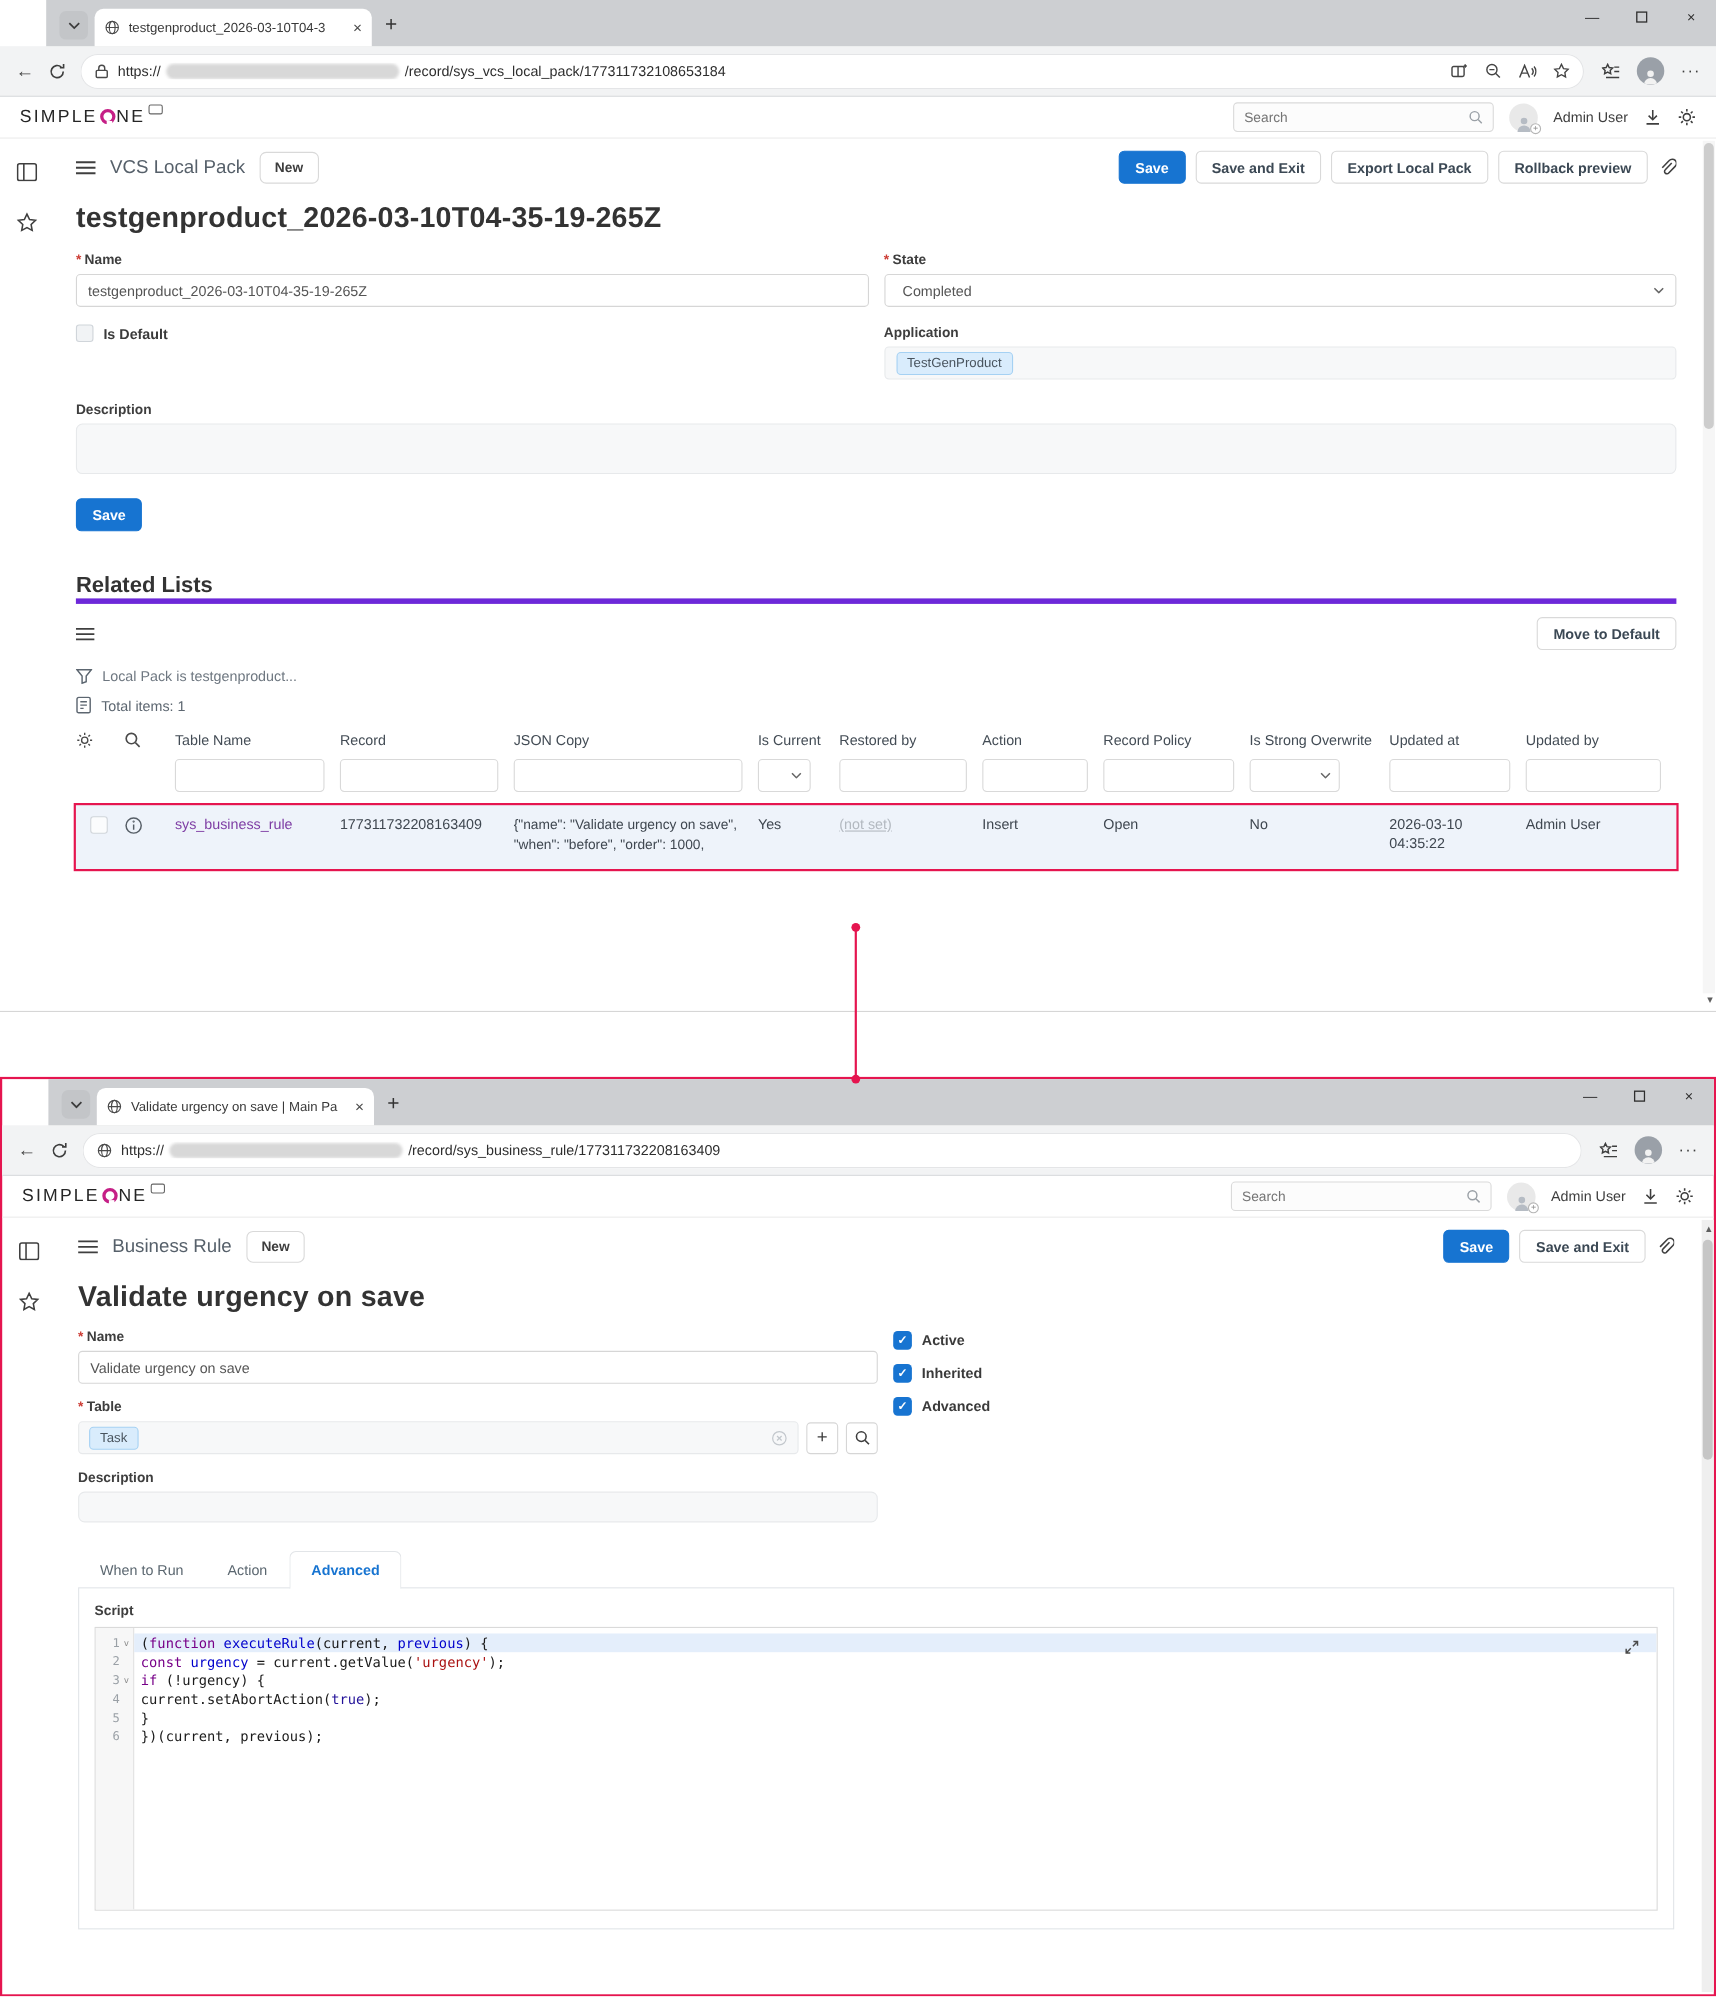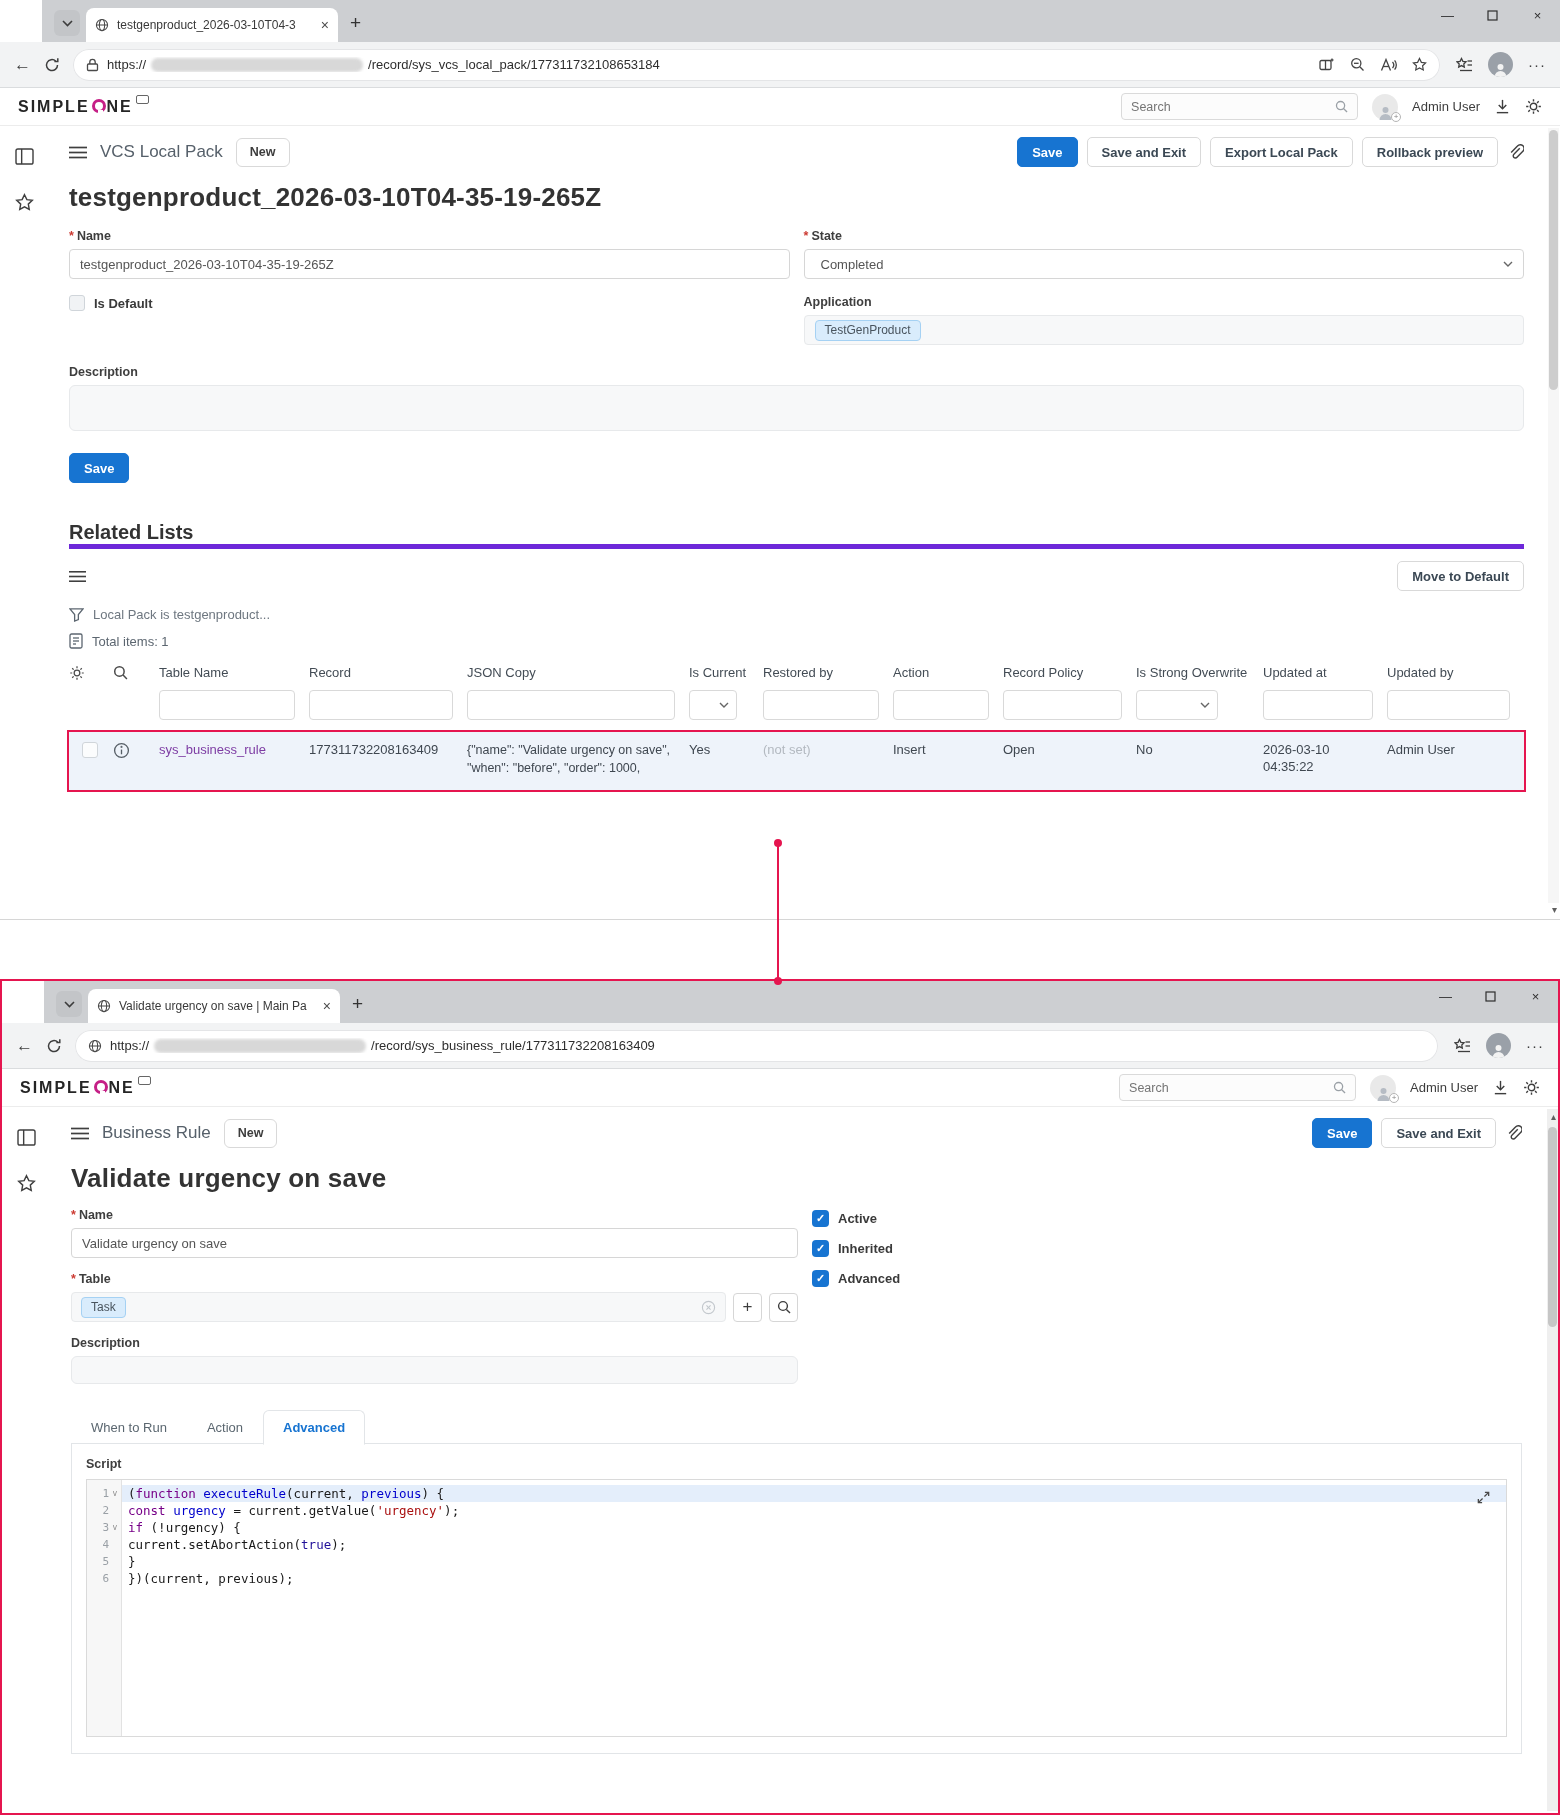--- a/index.html
+++ b/index.html
@@ -30,21 +30,21 @@
               display:flex; align-items:center; padding:0 13px; gap:8px; }
   .url-text { font-size:13px; color:#2e2e2e; display:flex; align-items:center; gap:5px; flex:1; white-space:nowrap; overflow:hidden; }
   .redact { height:14px; width:212px; background:#d8d8d8; border-radius:7px; filter:blur(1.5px); flex:0 0 auto; }
   .pill-icons { display:flex; gap:15px; align-items:center; color:#444; }
   .chrome-right { display:flex; align-items:center; gap:15px; color:#3e3e3e; padding-left:3px; }
   .browser-avatar { width:25px; height:25px; border-radius:50%; background:#9aa0a8; display:flex; align-items:flex-end; justify-content:center; overflow:hidden; }
   .more-dots { font-size:15px; letter-spacing:1px; color:#3e3e3e; }
 
   
   .app-header { height:38px; border-bottom:1px solid #ececec; display:flex; align-items:center; padding:0 18px; }
-  .brand { display:flex; align-items:flex-start; font-weight:700; font-size:16px; letter-spacing:2px; color:#252525; }
+  .brand { display:flex; align-items:flex-start; font-weight:400; font-size:16px; letter-spacing:2px; color:#252525; }
   .brand .ring { width:14px; height:14px; border:3.5px solid #c51f86; border-radius:50%; margin:1px 1px 0 2px; position:relative; }
   .brand .ring::after { content:""; position:absolute; left:3px; bottom:-4px; width:5px; height:4px; background:#fff; }
   .brand-badge { width:13px; height:9px; border:1px solid #666; border-radius:2px; margin:-3px 0 0 3px; }
   .header-right { margin-left:auto; display:flex; align-items:center; gap:14px; }
   .search-box { width:237px; height:27px; background:#fcfcfc; border:1px solid #dadada; border-radius:4px;
                 display:flex; align-items:center; padding:0 9px; gap:6px; }
   .search-box input { border:0; outline:0; flex:1; font-size:12.5px; color:#555; background:transparent; font-family:inherit; }
   .user-avatar { width:26px; height:26px; border-radius:50%; background:#e9e9e9; position:relative;
                  display:flex; align-items:flex-end; justify-content:center; overflow:visible; }
   .user-avatar .plus-badge { position:absolute; right:-3px; bottom:-2px; width:10px; height:10px; border-radius:50%;
@@ -101,21 +101,21 @@
   .th { font-size:13px; color:#434c55; padding-right:8px; }
   .icon-cell { display:flex; align-items:center; }
   .trow.filters { margin-top:9px; }
   .fbox { height:30px; background:#fff; border:1px solid #d9d9d9; border-radius:4px; width:calc(100% - 14px);
           display:flex; align-items:center; justify-content:flex-end; padding:0 7px; color:#6b7280; }
   .fbox.narrow { width:48px; }
   .fbox.mid { width:82px; }
   .trow.data { margin-top:12px; background:#eef3fa; box-shadow:0 0 0 2px #e5154f; padding:10px 0 13px; position:relative; }
   .td { font-size:13px; color:#3f4750; padding-right:10px; line-height:1.3; }
   .link { color:#7d3ca3; }
-  .muted { color:#b3b9c0; }
+  .muted { color:#b3b9c0;text-decoration:underline; }
   .json { font-size:12.5px; line-height:1.4; }
 
   
   .connector { position:absolute; left:777px; top:843px; width:2px; height:138px; background:#e5154f; z-index:6; }
   .connector::before, .connector::after { content:""; position:absolute; left:-3px; width:8px; height:8px; border-radius:50%; background:#e5154f; }
   .connector::before { top:-4px; } .connector::after { bottom:-4px; }
 
   
   .sb-top { position:absolute; right:3px; bottom:4px; font-size:10px; color:#5f5f5f; }
   .sb-track { position:absolute; right:1px; top:128px; bottom:16px; width:11px; background:#f6f6f6; }

